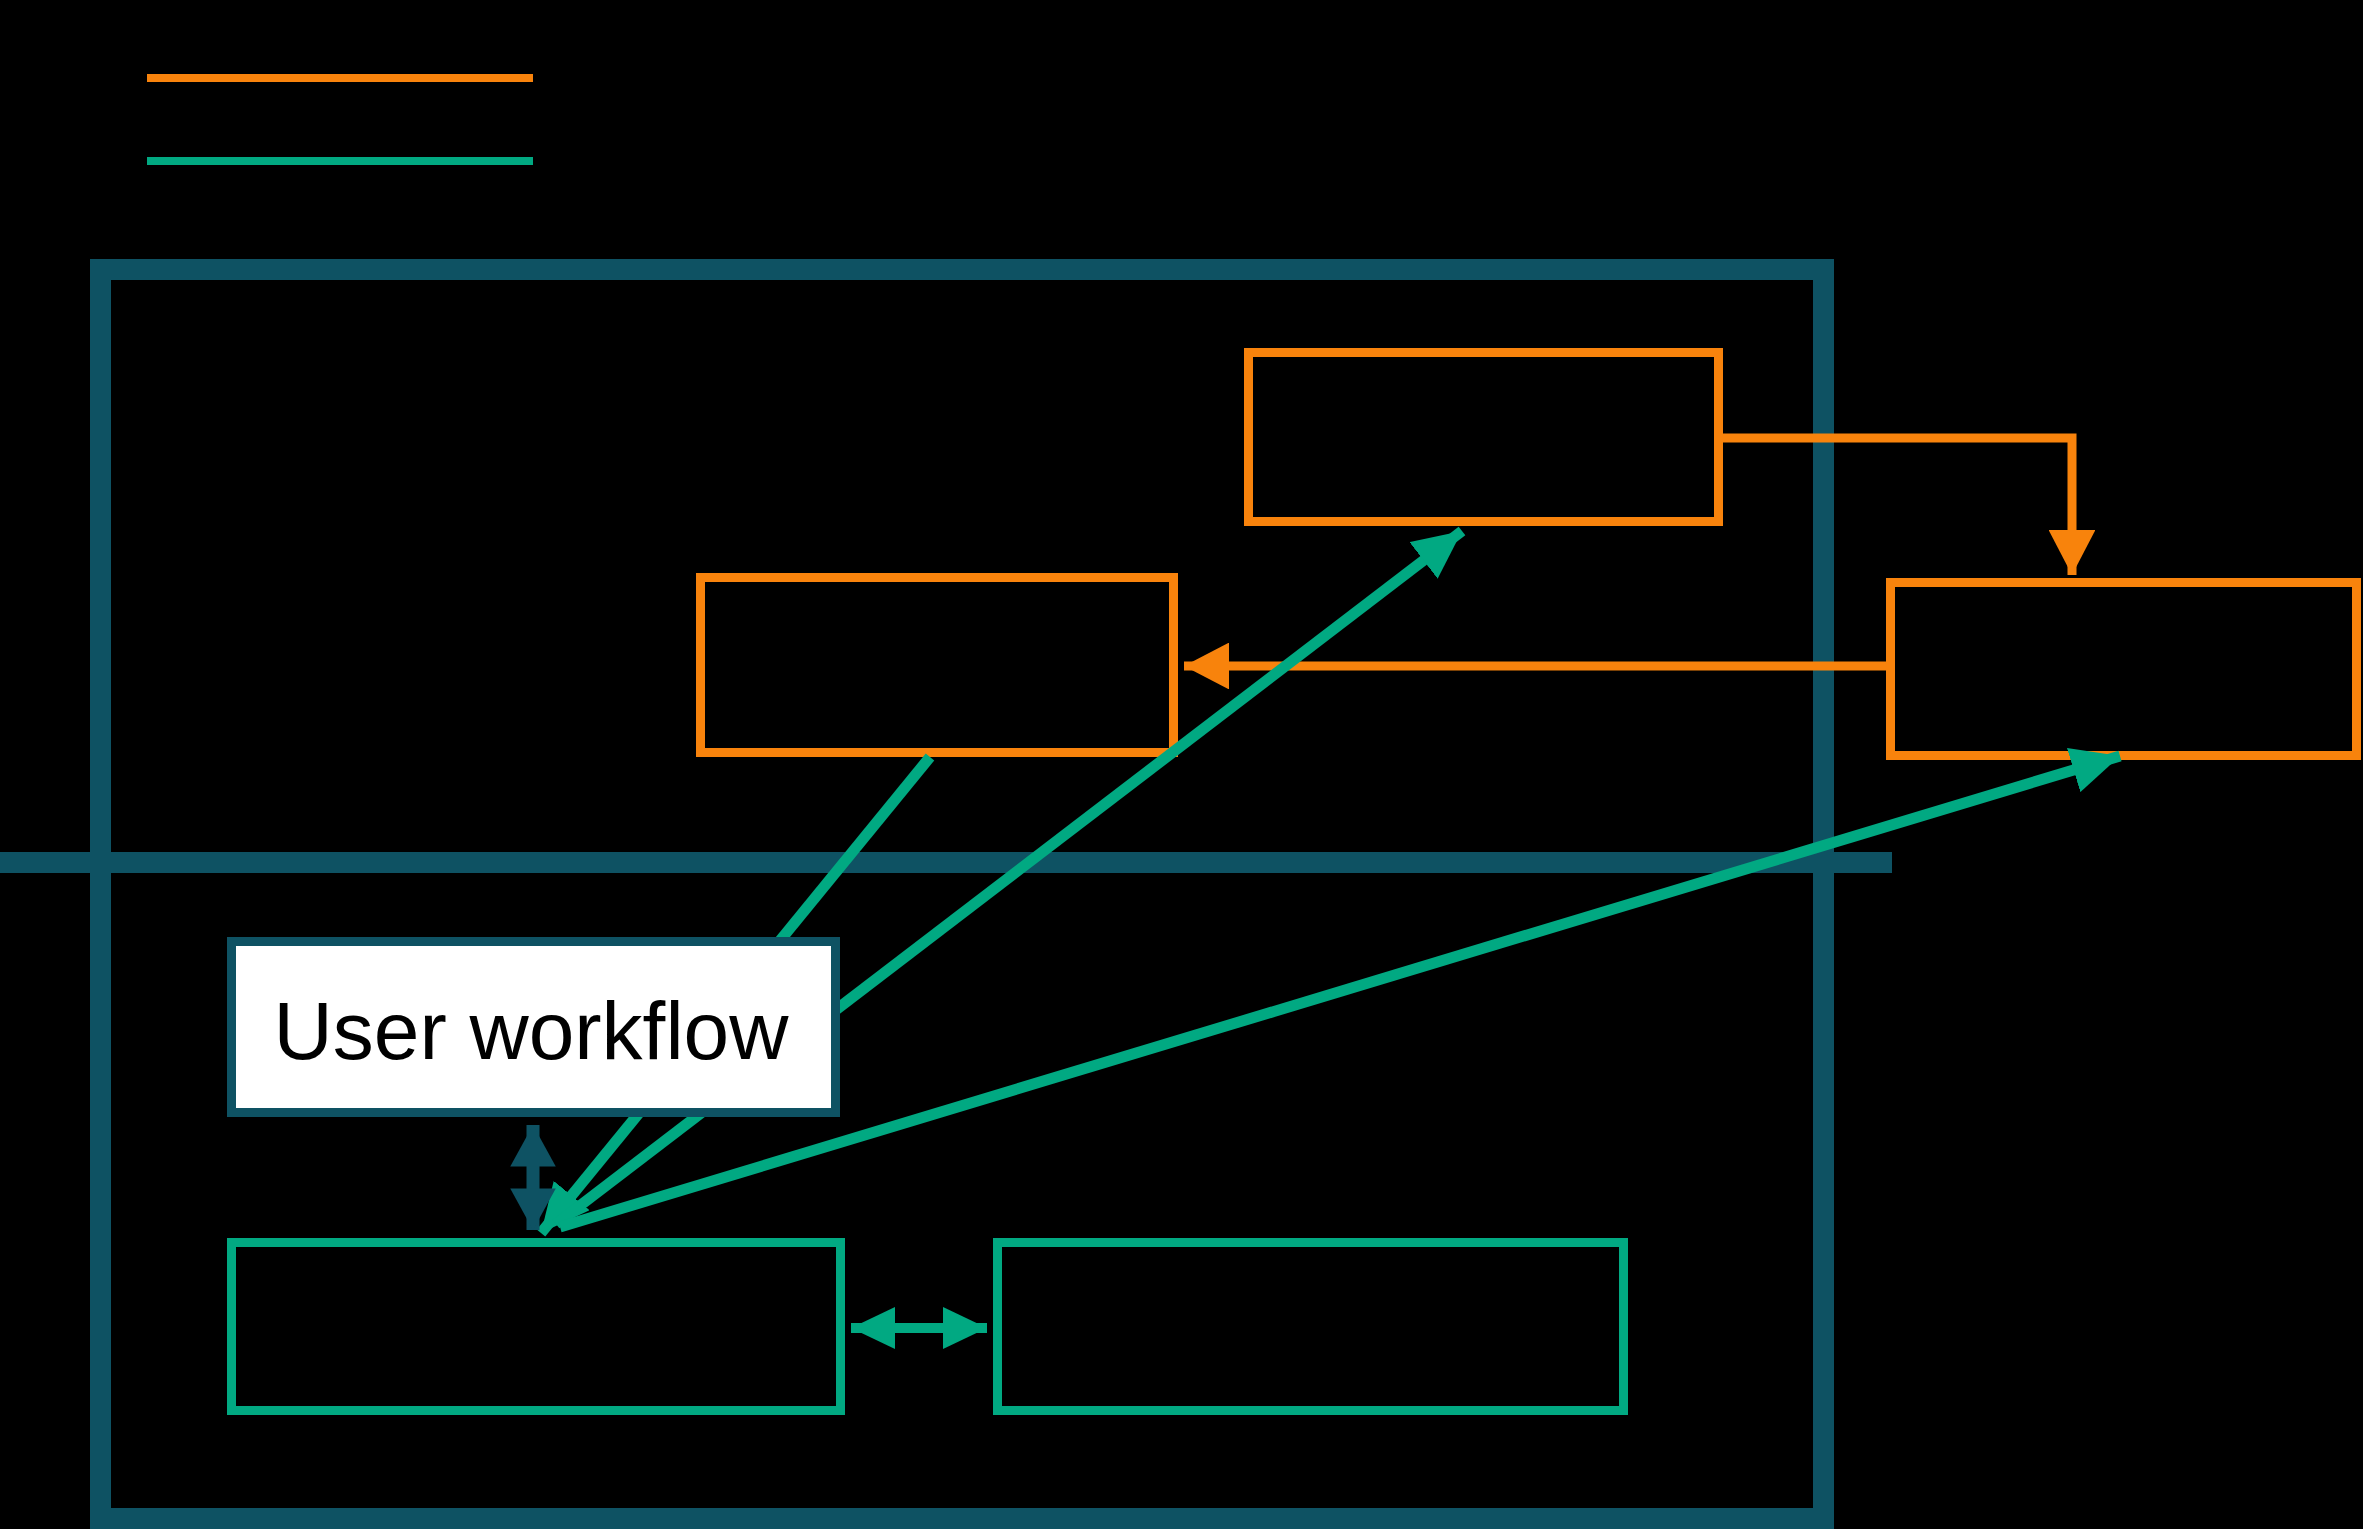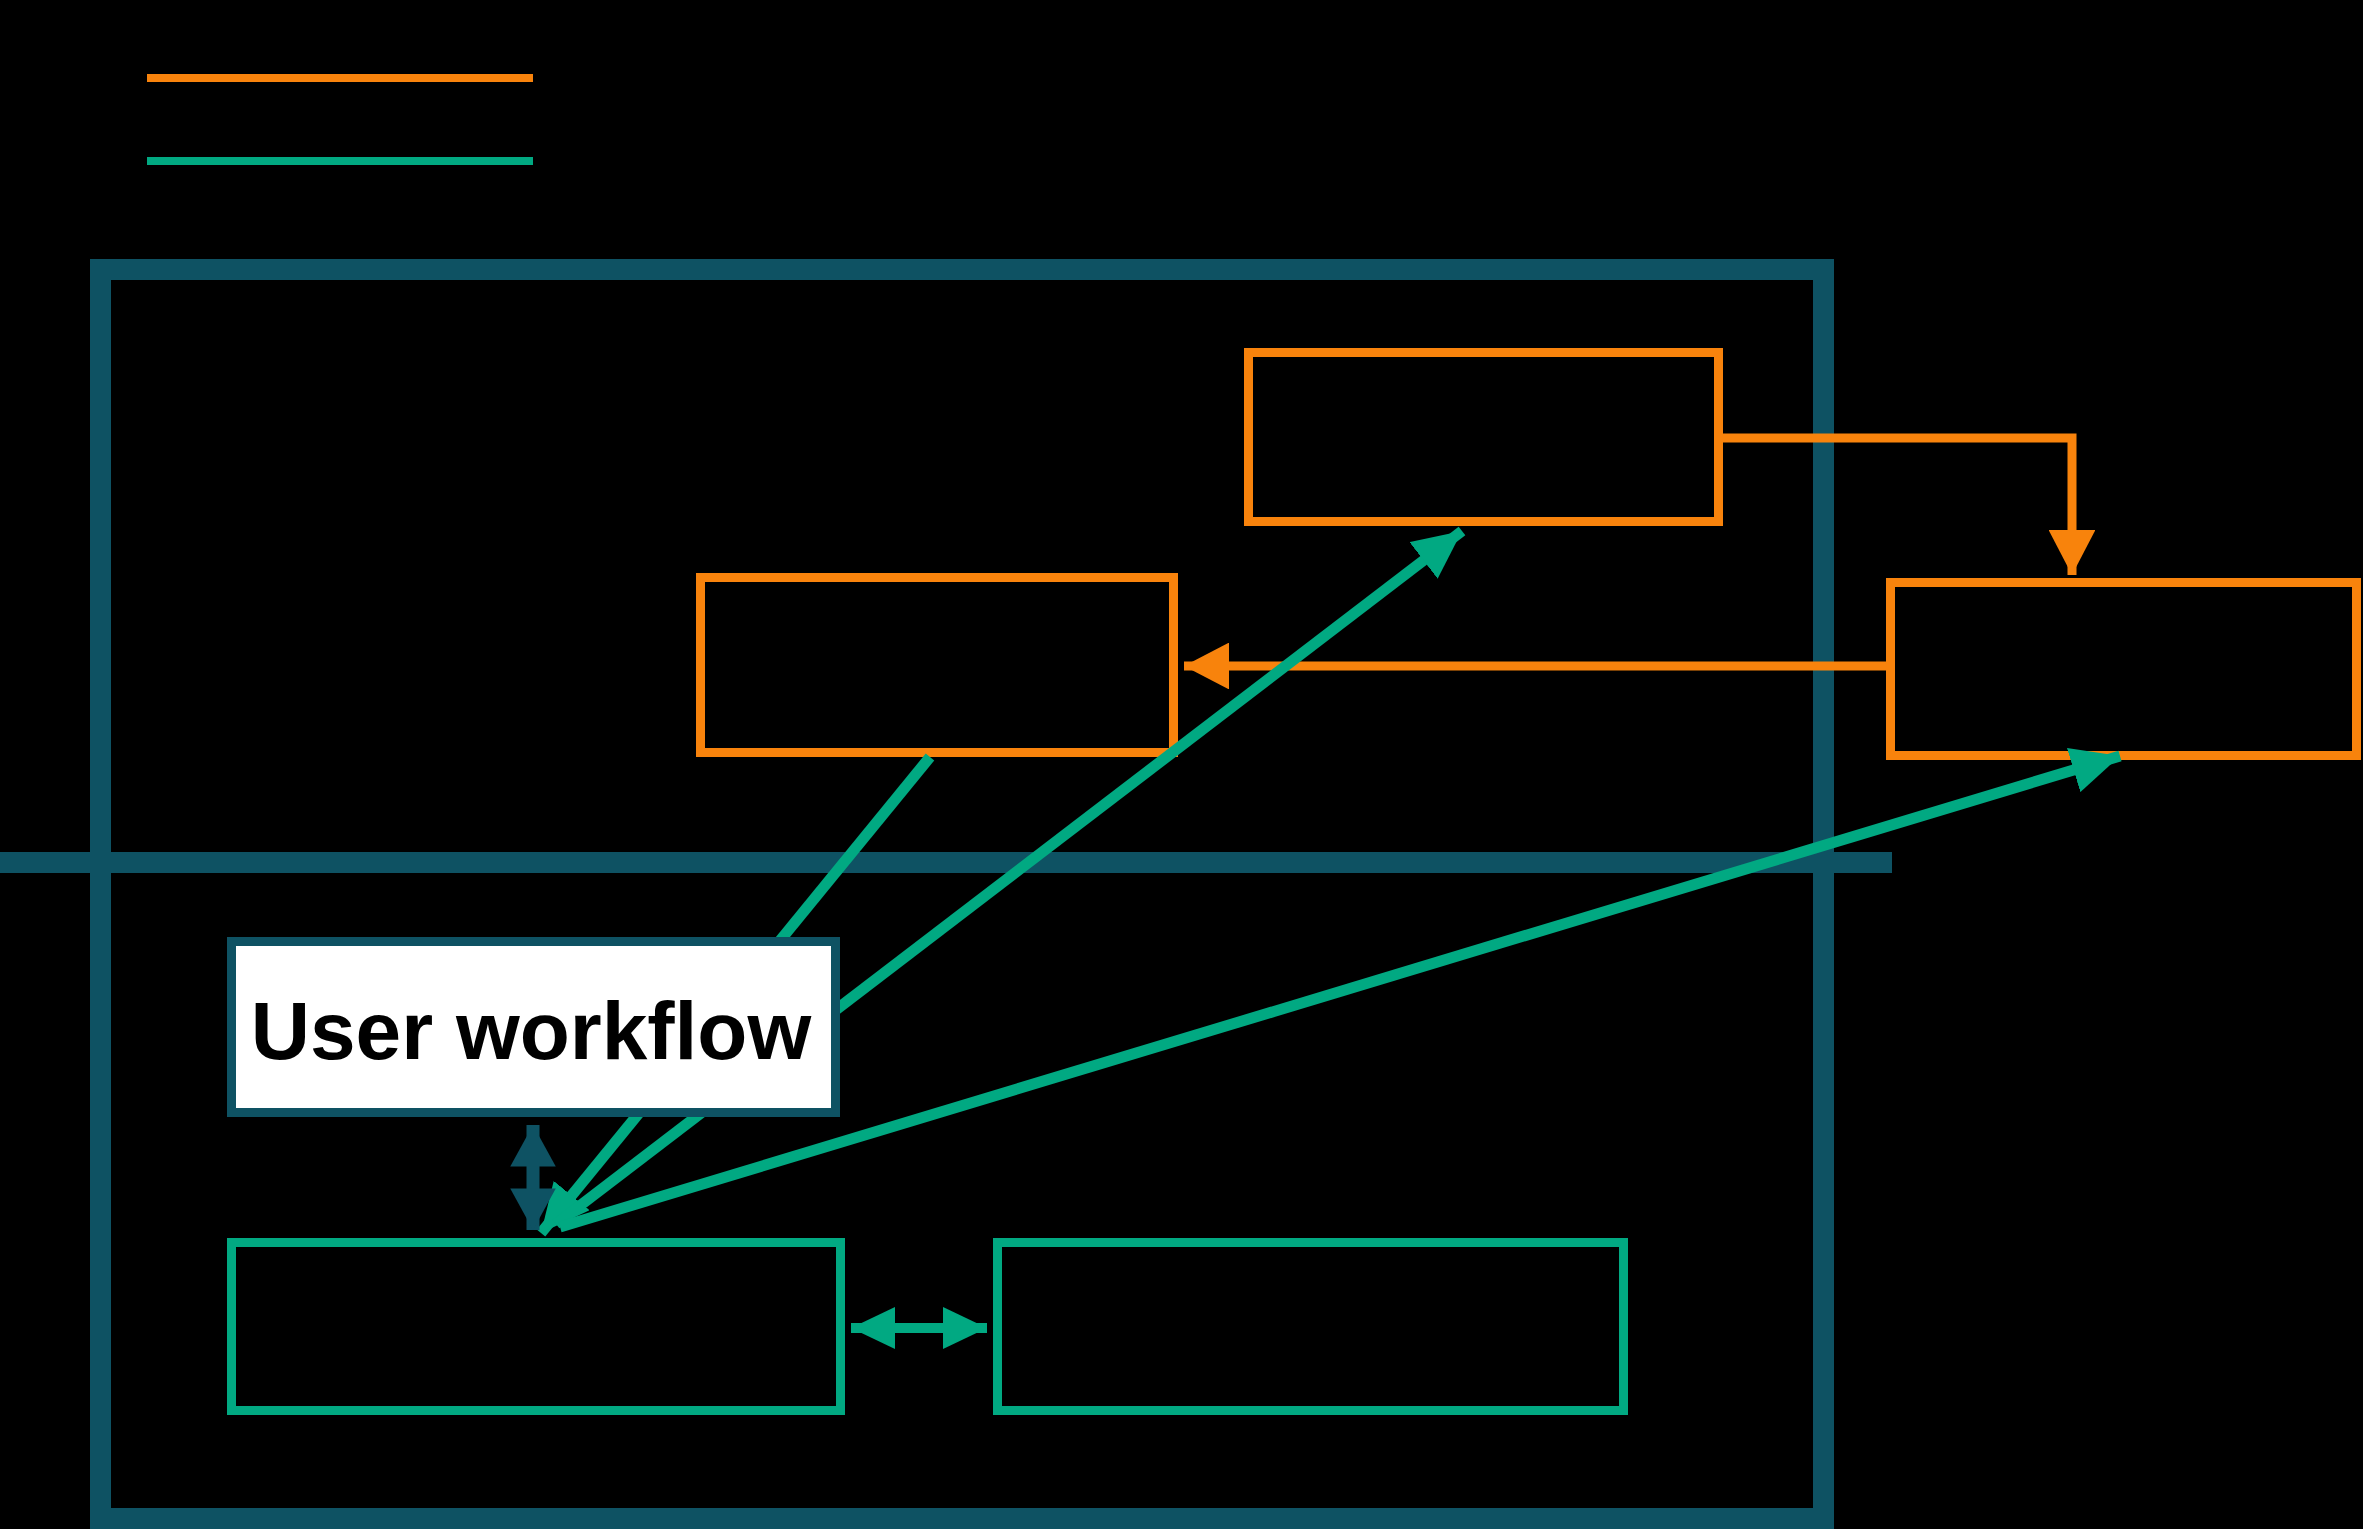--- a/index.html
+++ b/index.html
@@ -9,21 +9,20 @@
     --c-dark:#0E5263;
     --c-boxfill:#FFFFFF;
     --c-text:#000000;
   }
   html,body{margin:0;padding:0;background:var(--c-bg);}
   .canvas{
     position:relative;
     width:2363px;height:1529px;
     background:var(--c-bg);
     overflow:hidden;
-    font-weight:bold;
   }
   svg{position:absolute;left:0;top:0;display:block;}
   .stroke-orange{stroke:var(--c-orange);fill:none;}
   .stroke-green{stroke:var(--c-green);fill:none;}
   .stroke-dark{stroke:var(--c-dark);fill:none;}
   .fill-orange{fill:var(--c-orange);}
   .fill-green{fill:var(--c-green);}
   .fill-dark{fill:var(--c-dark);}
   .white-box{fill:var(--c-boxfill);stroke:var(--c-dark);}
   .diagram-label{

